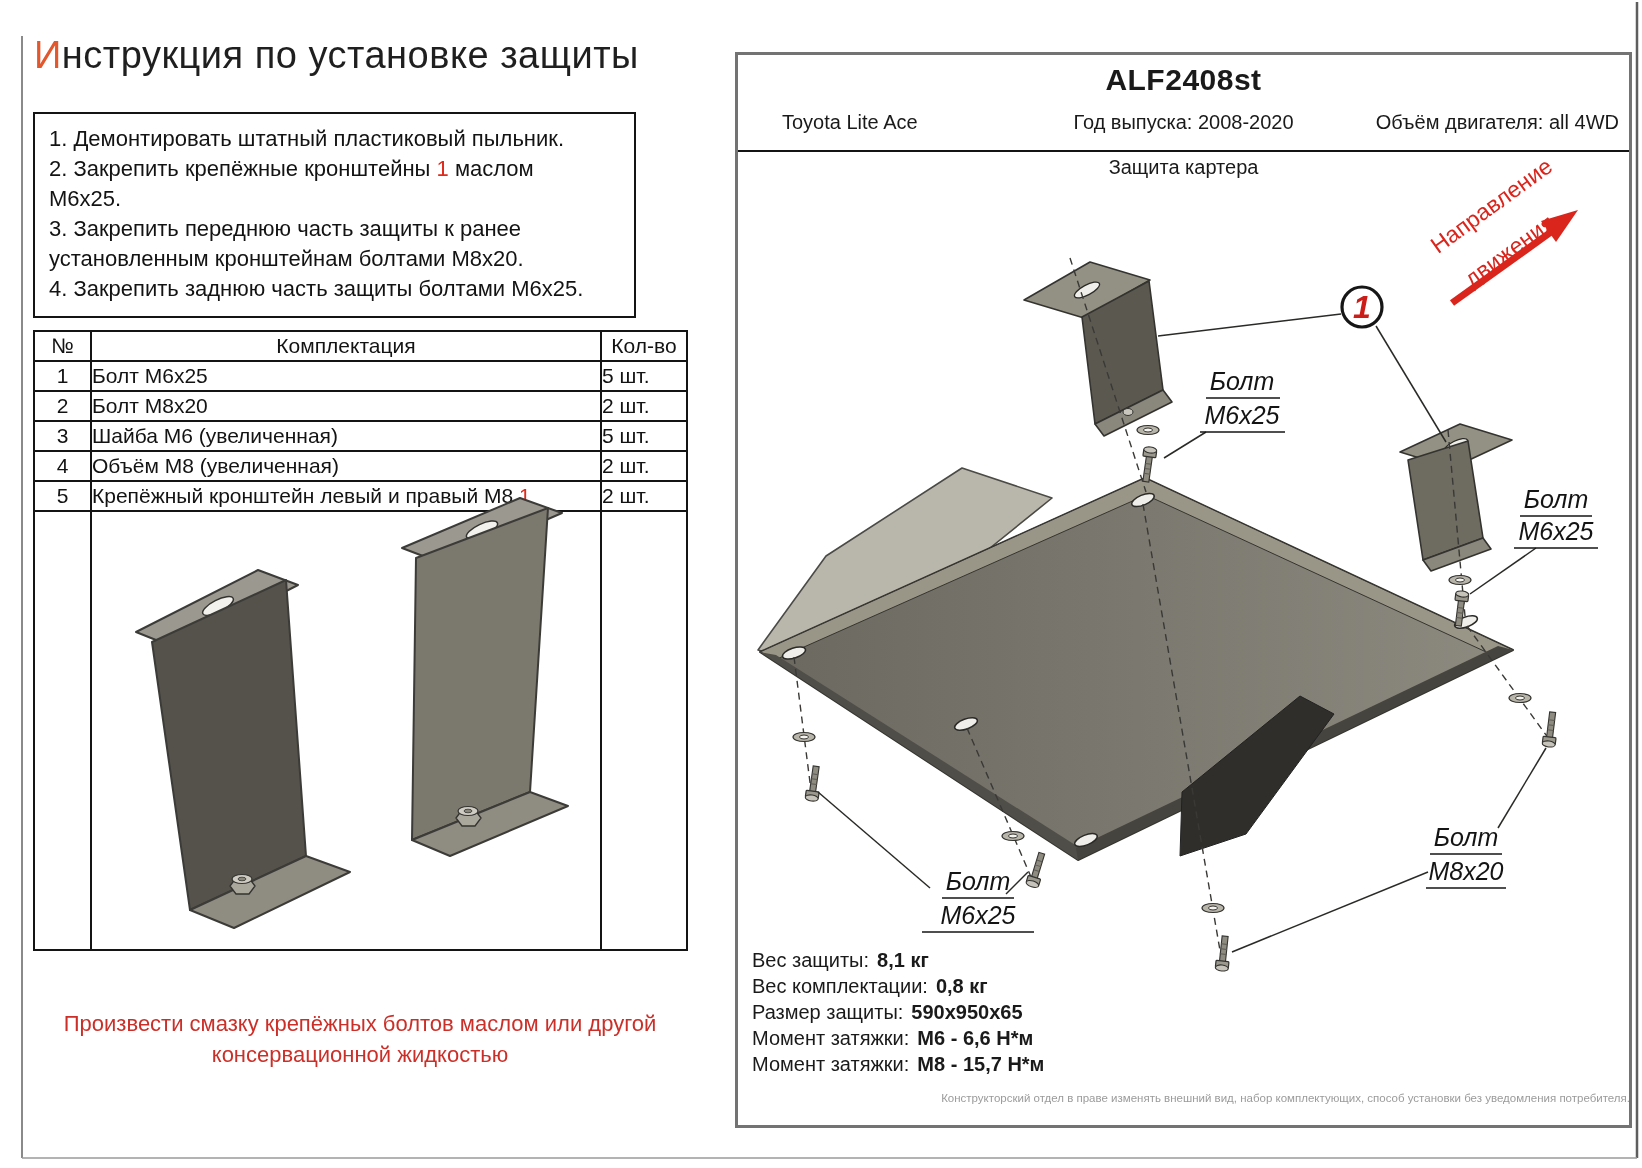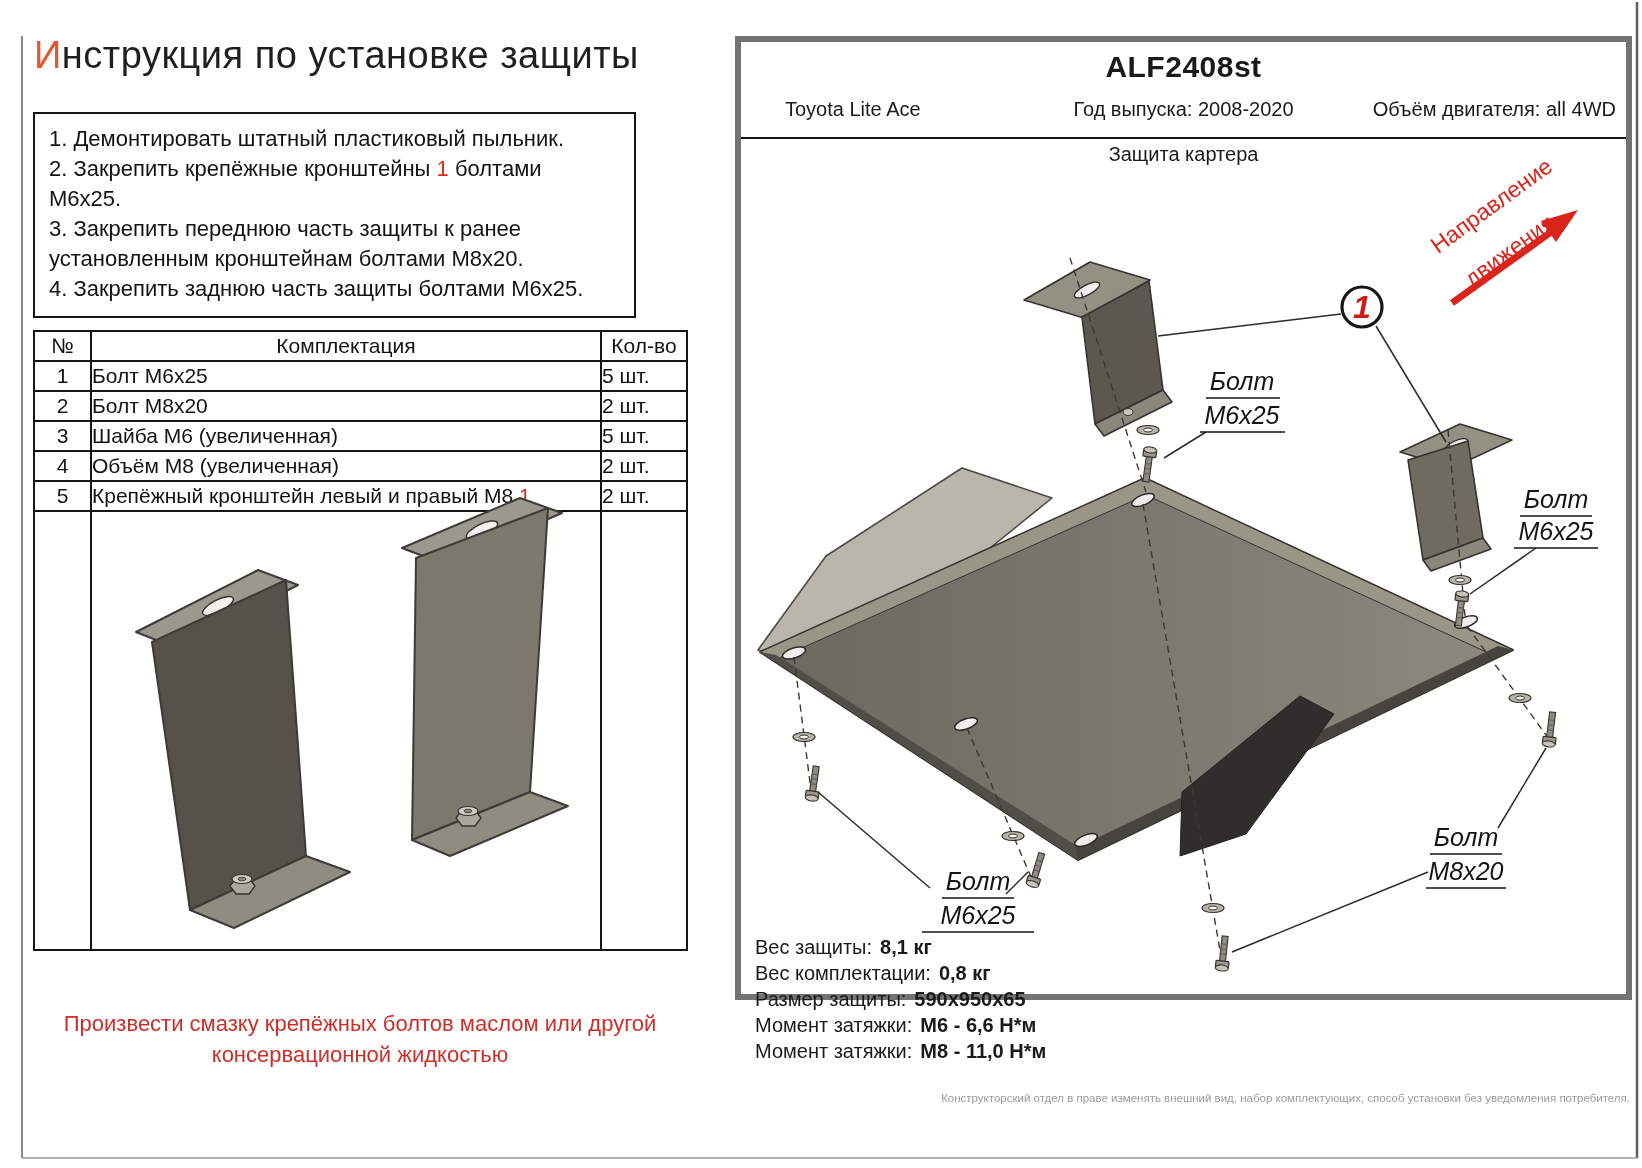--- a/index.html
+++ b/index.html
@@ -32,22 +32,22 @@
   td.cell-n { padding-left:10px; white-space:nowrap; }
   td.cell-q { padding-left:12px; white-space:nowrap; }
   tr.draw-row td { height:437px; }
 
   .lube-note {
     position:absolute; left:30px; top:1008px; width:660px; text-align:center;
     color:#cc2f28; font-size:22px; line-height:31px;
   }
 
   .panel {
-    position:absolute; left:735px; top:36px; width:897px; height:964px;
-    box-sizing:border-box; border:6px solid #737373; background:transparent;
+    position:absolute; left:735px; top:52px; width:897px; height:1076px;
+    box-sizing:border-box; border:3px solid #737373; background:transparent;
   }
   .panel-header { height:97px; box-sizing:border-box; border-bottom:2.5px solid #141414; position:relative; }
   .part-number { text-align:center; font-size:30px; font-weight:bold; padding-top:8px; letter-spacing:.5px; }
   .info-row { position:absolute; left:0; right:0; top:56px; font-size:20px; height:24px; }
   .vehicle { position:absolute; left:44px; }
   .year { position:absolute; left:50%; transform:translateX(-50%); white-space:nowrap; }
   .engine { position:absolute; right:10px; white-space:nowrap;margin-left:18px; }
   .drawing-title { text-align:center; margin-top:4px; font-size:20px; }
 
   .specs { position:absolute; left:14px; top:892px; font-size:20px; line-height:26px; }
@@ -65,21 +65,21 @@
   .redtxt { font-family:"Liberation Sans",sans-serif; font-size:23px; fill:#da251d; }
   .callout-num { font-family:"Liberation Sans",sans-serif; font-style:italic; font-weight:bold; font-size:32px; fill:#cc1d18; }
 </style>
 </head>
 <body>
 
 <div class="page-title"><span class="accent">И</span><span>нструкция по установке защиты</span></div>
 
 <div class="instr-box">
   <div class="line">1. Демонтировать штатный пластиковый пыльник.</div>
-  <div class="line"><span>2. Закрепить крепёжные кронштейны </span><span class="red-inline">1</span><span> болтами</span></div>
+  <div class="line"><span>2. Закрепить крепёжные кронштейны </span><span class="red-inline">1</span><span> маслом</span></div>
   <div class="line">М6х25.</div>
   <div class="line">3. Закрепить переднюю часть защиты к ранее</div>
   <div class="line">установленным кронштейнам болтами М8х20.</div>
   <div class="line">4. Закрепить заднюю часть защиты болтами М6х25.</div>
 </div>
 
 <table class="parts">
   <colgroup>
       <col style="width:57px">
       <col style="width:510px">
@@ -137,21 +137,21 @@
       <span class="year">Год выпуска: 2008-2020</span>
       <span class="engine">Объём двигателя: all 4WD</span>
     </div>
   </div>
   <div class="drawing-title">Защита картера</div>
   <div class="specs">
     <div><span class="spec-label">Вес защиты:</span><span class="spec-value">8,1 кг</span></div>
     <div><span class="spec-label">Вес комплектации:</span><span class="spec-value">0,8 кг</span></div>
     <div><span class="spec-label">Размер защиты:</span><span class="spec-value">590х950х65</span></div>
     <div><span class="spec-label">Момент затяжки:</span><span class="spec-value normal">М6 - 6,6 Н*м</span></div>
-    <div><span class="spec-label">Момент затяжки:</span><span class="spec-value normal">М8 - 11,0 Н*м</span></div>
+    <div><span class="spec-label">Момент затяжки:</span><span class="spec-value normal">М8 - 15,7 Н*м</span></div>
   </div>
 </div>
 
 <div class="disclaimer">Конструкторский отдел в праве изменять внешний вид, набор комплектующих, способ установки без уведомления потребителя.</div>
 
 <svg class="layer" width="1642" height="1168" viewBox="0 0 1642 1168">
   <defs>
     <linearGradient id="pg" gradientUnits="userSpaceOnUse" x1="760" y1="650" x2="1513" y2="650">
       <stop offset="0" stop-color="#6b6860"></stop>
         <stop offset="0.5" stop-color="#7b786f"></stop>

